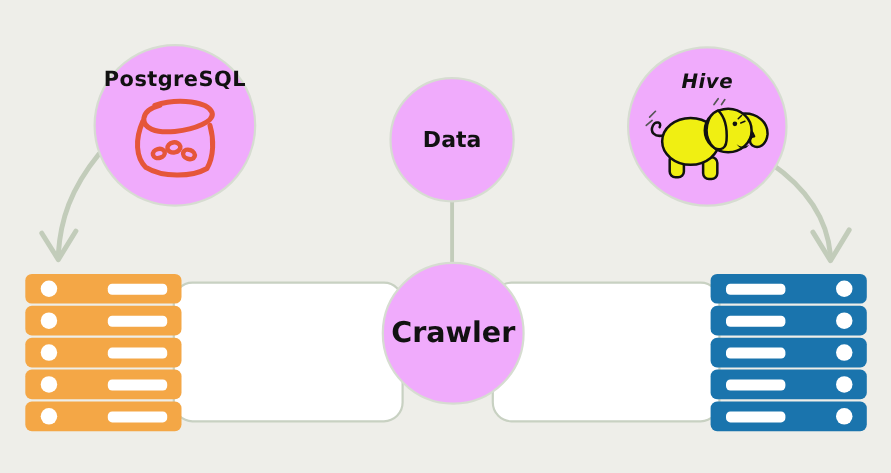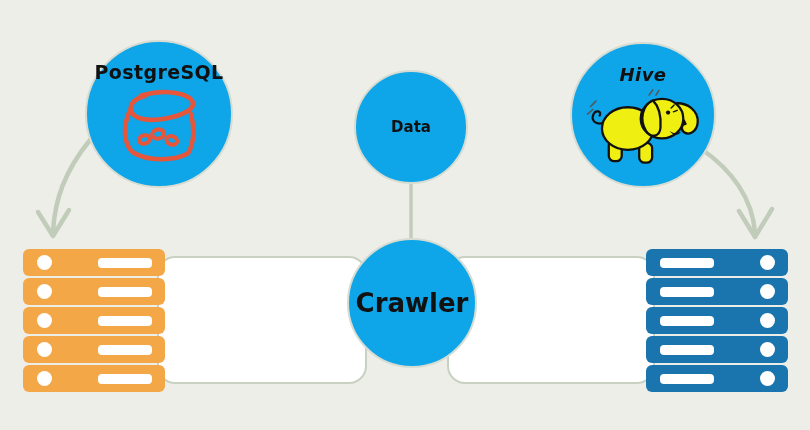--- a/index.html
+++ b/index.html
@@ -29,31 +29,31 @@
     height:27px; border-radius:6px; box-sizing:border-box;
     display:flex; align-items:center; justify-content:space-between;
     padding:0 13px 0 14px;
   }
   #left-stack  .server-row { background:var(--orange-server,#f4a746); }
   #right-stack .server-row { background:var(--blue-server,#1a74ad); flex-direction:row-reverse; }
   .dot { width:15px; height:15px; border-radius:50%; background:#fff; }
   .bar { width:54px; height:10px; border-radius:4px; background:#fff; }
 
   .circle {
-    position:absolute; box-sizing:border-box; background:#0ea5e9;
+    position:absolute; box-sizing:border-box; background:#f0abfc;
     border:2px solid var(--circle-border,#d6dcd1); border-radius:50%;
     display:flex; flex-direction:column; align-items:center; z-index:5;
   }
   .node-title { font-weight:bold; letter-spacing:0.4px; }
 
   #postgres-circle  { left:85px;  top:40px;  width:148px; height:148px; padding-top:19px; }
   #postgres-circle .node-title { font-size:19px; }
   #discovery-circle { left:354px; top:70px;  width:114px; height:114px;
                       justify-content:center; text-align:center;
-                      font-weight:bold; font-size:15px; line-height:1.75; }
+                      font-weight:bold; font-size:20px; line-height:1.75; }
   #hive-circle      { left:570px; top:42px;  width:146px; height:146px; padding-top:20px; }
   #hive-circle .node-title { font-size:18px;font-style:italic; }
   #crawler-circle   { left:347px; top:238px; width:130px; height:130px;
                       justify-content:center; font-weight:bold; font-size:26px; }
 </style>
 </head>
 <body>
 
 <div class="stage">
 

